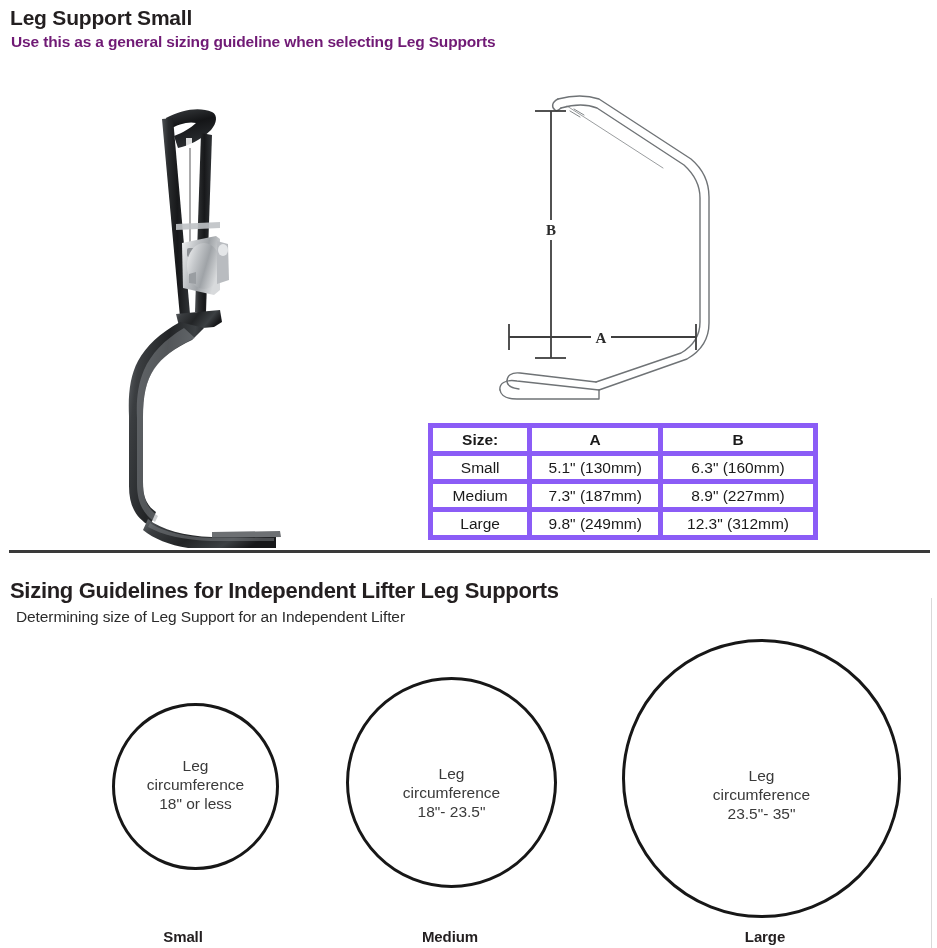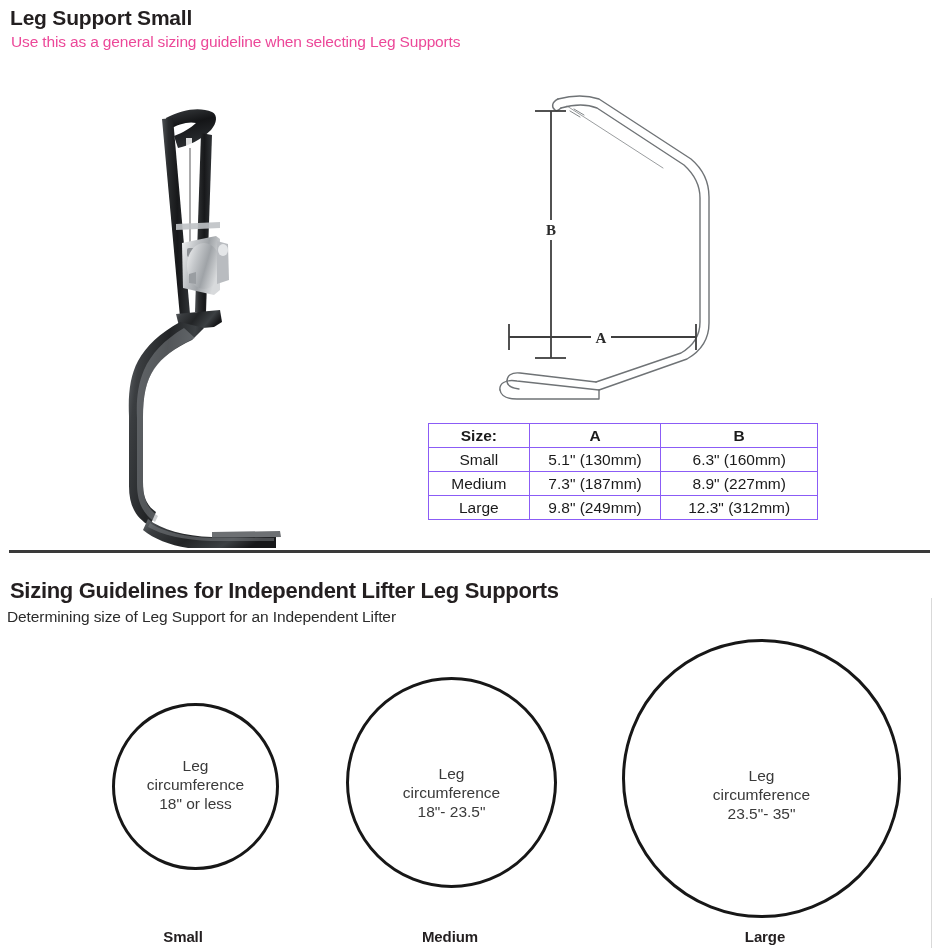--- a/index.html
+++ b/index.html
@@ -17,23 +17,23 @@
 
   
   #sec1-title {
     position: absolute; left: 10px; top: 6px;
     font-size: 21px; font-weight: bold;
     letter-spacing: -0.2px;
     color: #231f20;
   }
   #sec1-sub {
     position: absolute; left: 11px; top: 33px;
-    font-size: 15.5px; font-weight: normal;
+    font-size: 15.5px; font-weight: bold;
     letter-spacing: -0.15px;
-    color: #ec4899;
+    color: #701a75;
   }
 
   
   #photo-wrap {
     position: absolute; left: 88px; top: 78px;
     width: 210px; height: 470px;
   }
   #photo-wrap svg { display:block; }
 
   
@@ -45,21 +45,21 @@
 
   
   #dim-table {
     position: absolute; left: 428px; top: 423px;
     width: 390px;
     border-collapse: collapse;
     font-size: 15.5px;
     background: #fff;
   }
   #dim-table th, #dim-table td {
-    border: 1px solid #8b5cf6;
+    border: 5px solid #8b5cf6;
     text-align: center;
     padding: 1px 4px;
     height: 23px;
     line-height: 21px;
     color: #1a1a1a;
     white-space: nowrap;
   }
   #dim-table th { font-weight: bold; }
   #dim-table td.size-cell { font-weight: normal; }
   #dim-table col.c-size { width: 101px; }
@@ -74,21 +74,21 @@
   }
 
   
   #sec2-title {
     position: absolute; left: 10px; top: 578px;
     font-size: 22px; font-weight: bold;
     letter-spacing: -0.3px;
     color: #231f20;
   }
   #sec2-sub {
-    position: absolute; left: 7px; top: 608px;
+    position: absolute; left: 16px; top: 608px;
     font-size: 15.5px; font-weight: normal;
     letter-spacing: -0.1px;
     color: #2b2b2b;
   }
 
   
   .circle {
     position: absolute;
     border-radius: 50%;
     border: 3px solid #171717;

